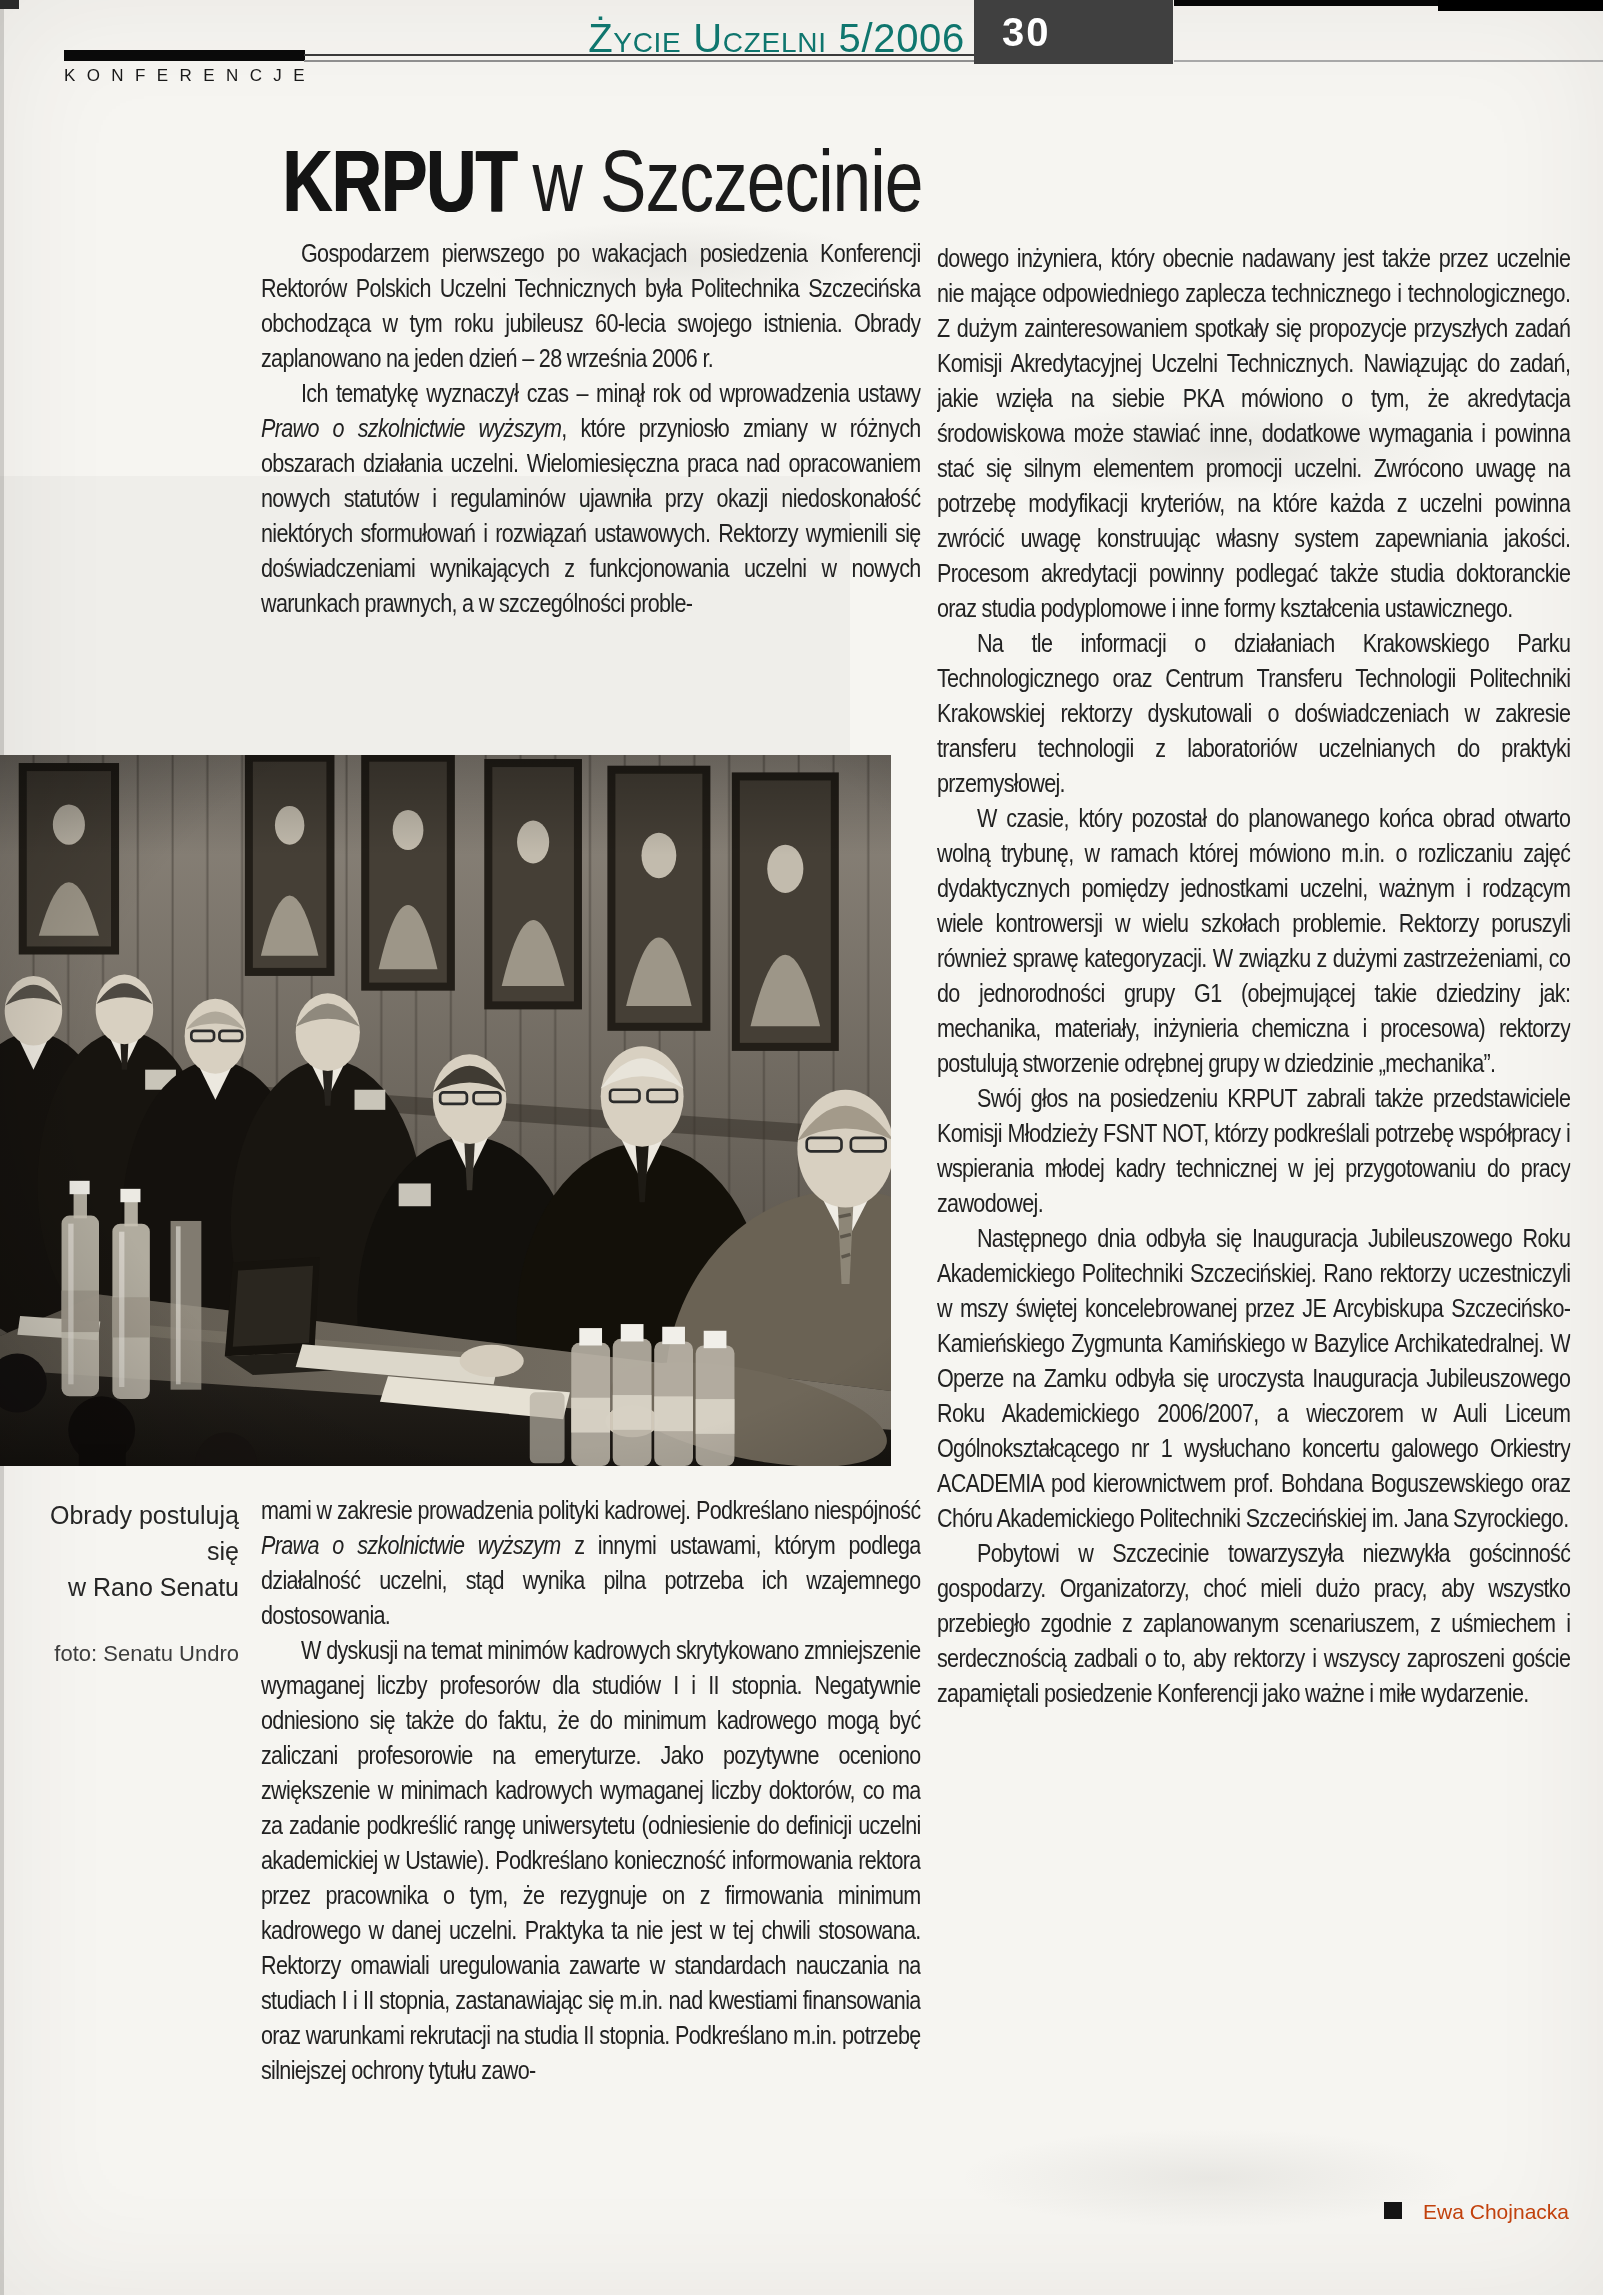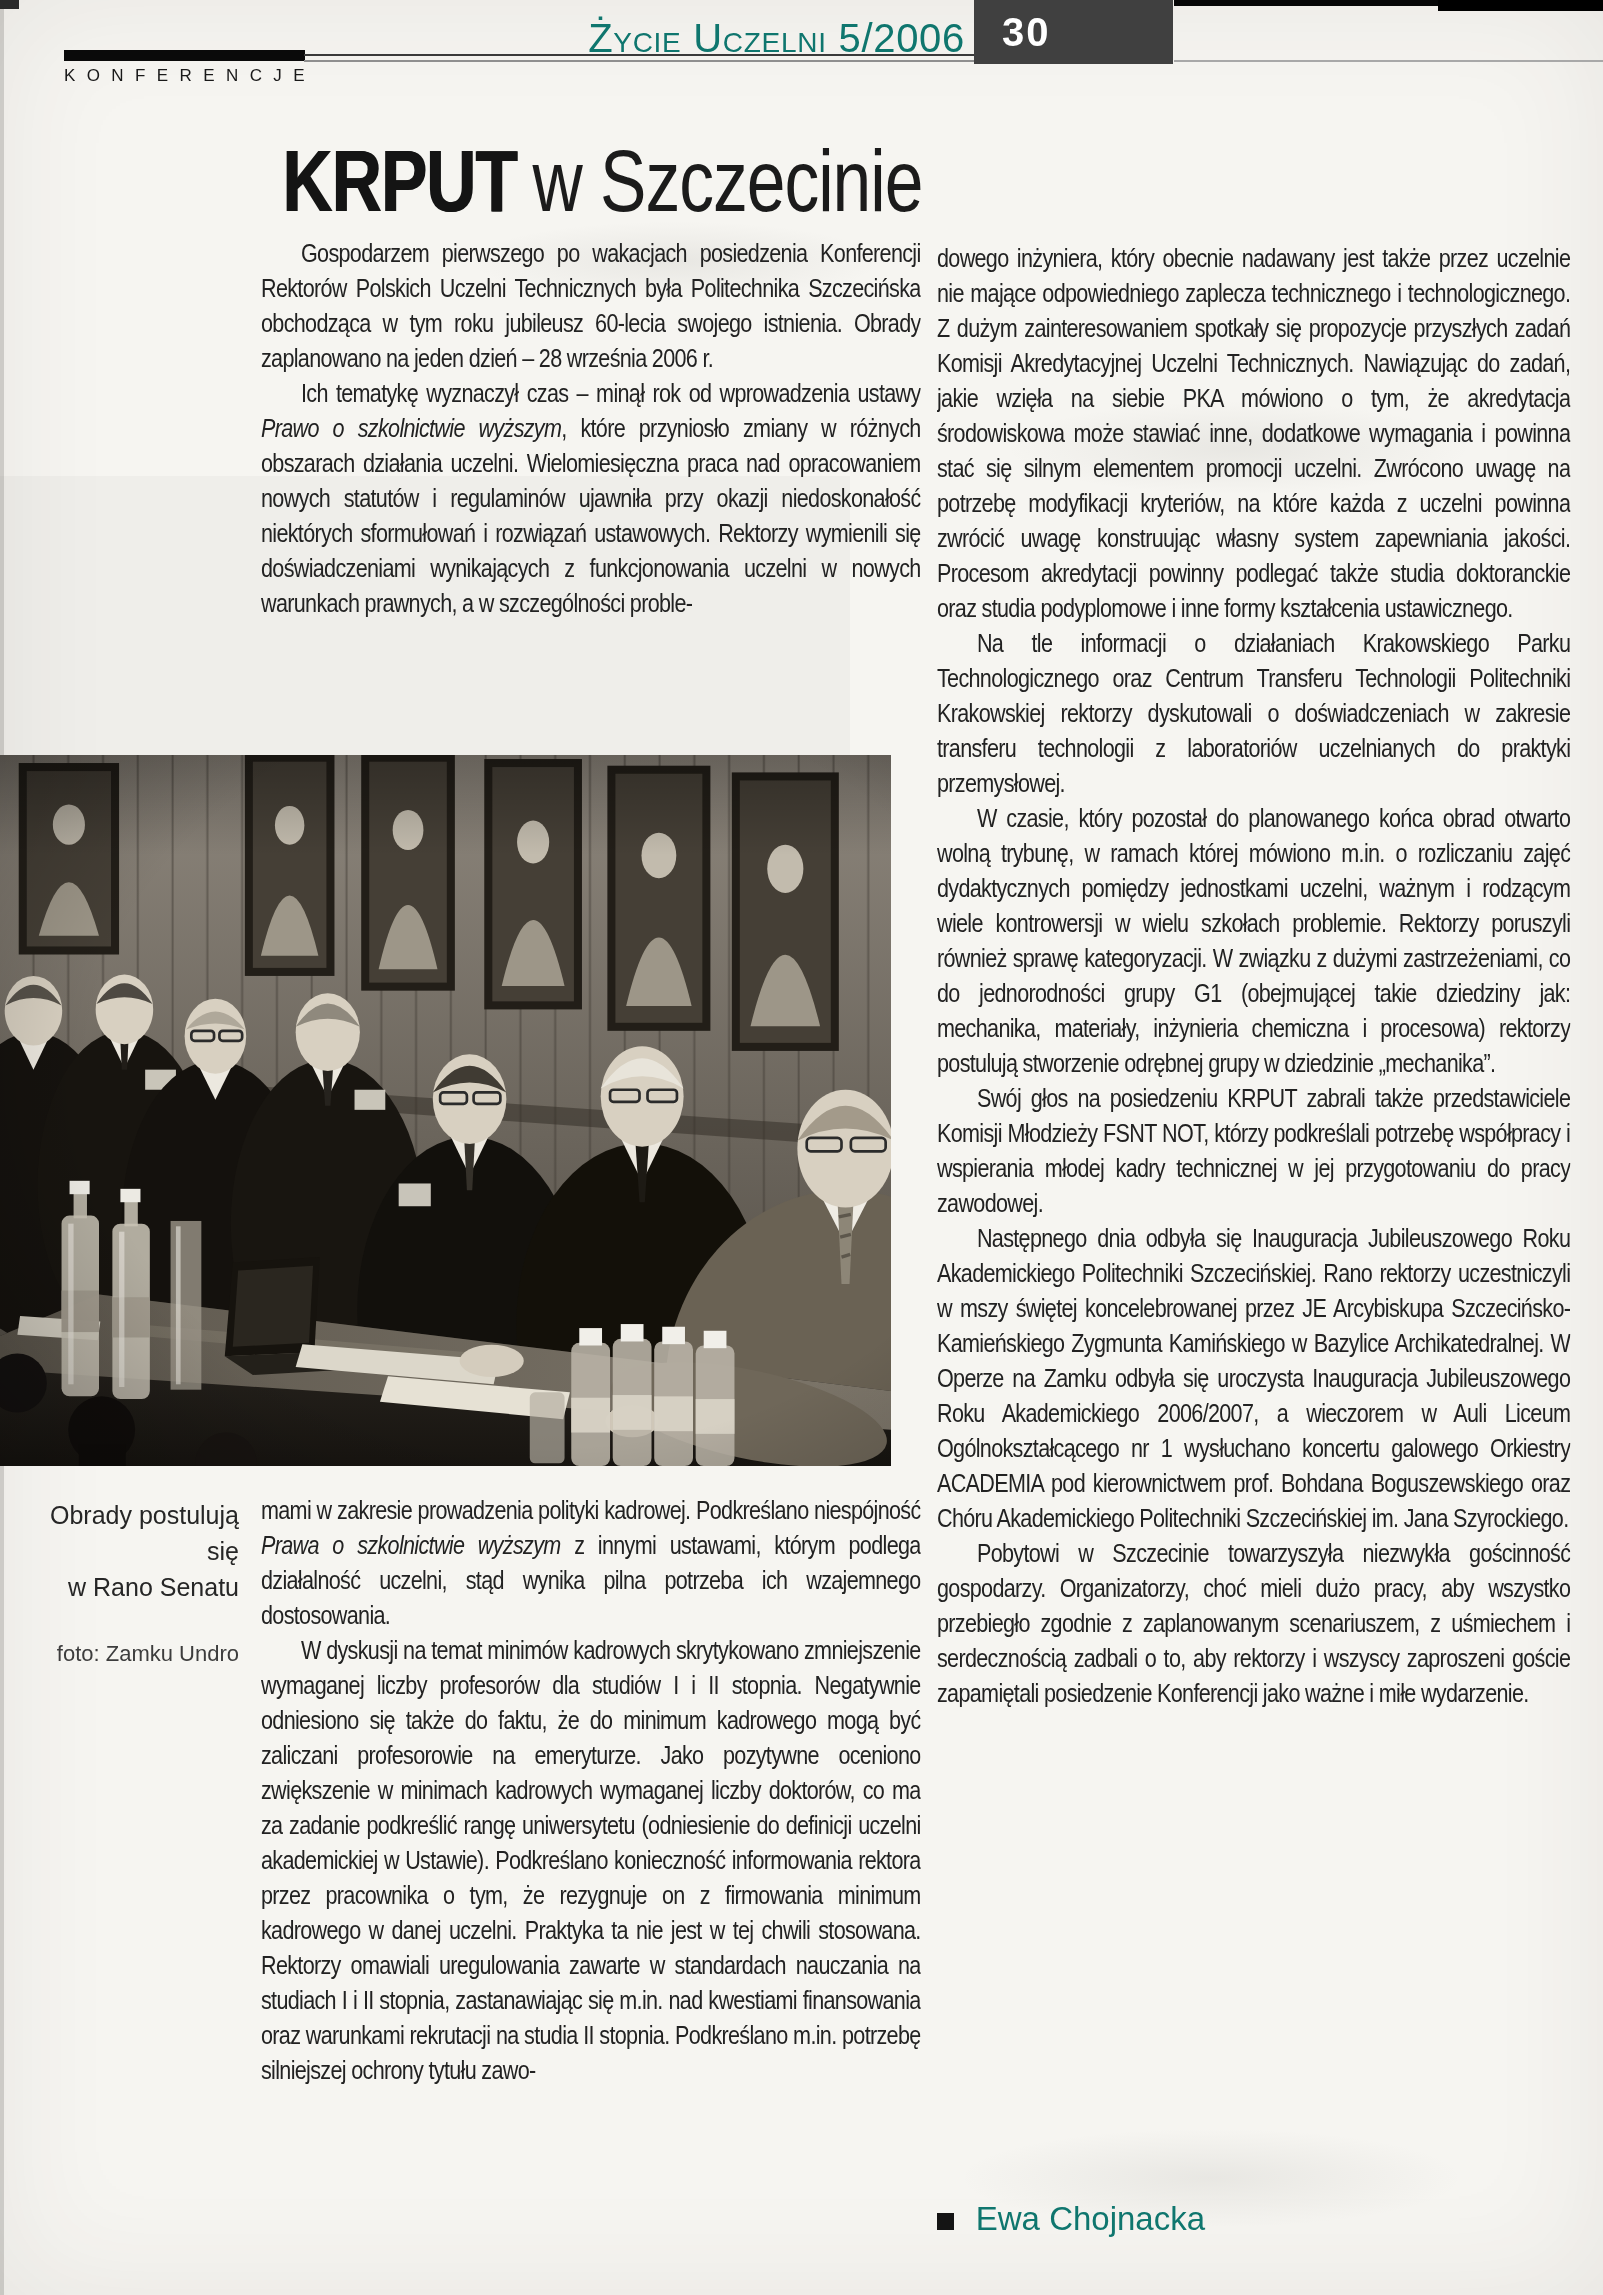--- a/index.html
+++ b/index.html
@@ -46,21 +46,21 @@
 
   
   .photo{left:0;top:755px;width:891px;height:711px;}
   .photo svg{display:block;}
 
   
   .caption{left:32px;top:1497px;width:207px;text-align:right;font-size:25px;line-height:36px;color:#262626;}
   .credit{margin-top:31px;font-size:22px;color:#3d3d3d;}
 
   
-  .byline{left:937px;top:2200px;width:632px;text-align:left;font-size:33px;color:#0f766e;white-space:nowrap;}
+  .byline{left:937px;top:2200px;width:632px;text-align:right;font-size:21px;color:#c2410c;white-space:nowrap;}
   .byline .sq{display:inline-block;width:17.4px;height:17.4px;background:#141414;margin-right:21.4px;}
 </style>
 </head>
 <body>
 
 <div class="page">
 
   <div class="abs edge-line"></div>
   <div class="abs band"></div>
   <div class="abs smudge" style="left:468px;top:221px;width:415px;height:80px;"></div>
@@ -279,21 +279,21 @@
       </g>
 
       <rect width="1332" height="150" fill="url(#topshade)" opacity="0.5"></rect>
       <rect width="1332" height="1062" fill="url(#vig)"></rect>
     </svg>
   </div>
 
   <div class="abs caption">
     <div>Obrady postulują się</div>
     <div>w Rano Senatu</div>
-    <div class="credit">foto: Zamku Undro</div>
+    <div class="credit">foto: Senatu Undro</div>
   </div>
 
   <div class="abs colblock col1bottom">
     <p class="par"><span>mami w zakresie prowadzenia polityki kadrowej. Podkreślano niespójność </span><i>Prawa o szkolnictwie wyższym</i><span> z innymi ustawami, którym podlega działalność uczelni, stąd wynika pilna potrzeba ich wzajemnego dostosowania.</span></p>
     <p class="par indent">W dyskusji na temat minimów kadrowych skrytykowano zmniejszenie wymaganej liczby profesorów dla studiów I i II stopnia. Negatywnie odniesiono się także do faktu, że do minimum kadrowego mogą być zaliczani profesorowie na emeryturze. Jako pozytywne oceniono zwiększenie w minimach kadrowych wymaganej liczby doktorów, co ma za zadanie podkreślić rangę uniwersytetu (odniesienie do definicji uczelni akademickiej w Ustawie). Podkreślano konieczność informowania rektora przez pracownika o tym, że rezygnuje on z firmowania minimum kadrowego w danej uczelni. Praktyka ta nie jest w tej chwili stosowana. Rektorzy omawiali uregulowania zawarte w standardach nauczania na studiach I i II stopnia, zastanawiając się m.in. nad kwestiami finansowania oraz warunkami rekrutacji na studia II stopnia. Podkreślano m.in. potrzebę silniejszej ochrony tytułu zawo-</p>
   </div>
 
   <div class="abs colblock col2">
     <p class="par">dowego inżyniera, który obecnie nadawany jest także przez uczelnie nie mające odpowiedniego zaplecza technicznego i technologicznego. Z dużym zainteresowaniem spotkały się propozycje przyszłych zadań Komisji Akredytacyjnej Uczelni Technicznych. Nawiązując do zadań, jakie wzięła na siebie PKA mówiono o tym, że akredytacja środowiskowa może stawiać inne, dodatkowe wymagania i powinna stać się silnym elementem promocji uczelni. Zwrócono uwagę na potrzebę modyfikacji kryteriów, na które każda z uczelni powinna zwrócić uwagę konstruując własny system zapewniania jakości. Procesom akredytacji powinny podlegać także studia doktoranckie oraz studia podyplomowe i inne formy kształcenia ustawicznego.</p>
     <p class="par indent">Na tle informacji o działaniach Krakowskiego Parku Technologicznego oraz Centrum Transferu Technologii Politechniki Krakowskiej rektorzy dyskutowali o doświadczeniach w zakresie transferu technologii z laboratoriów uczelnianych do praktyki przemysłowej.</p>

